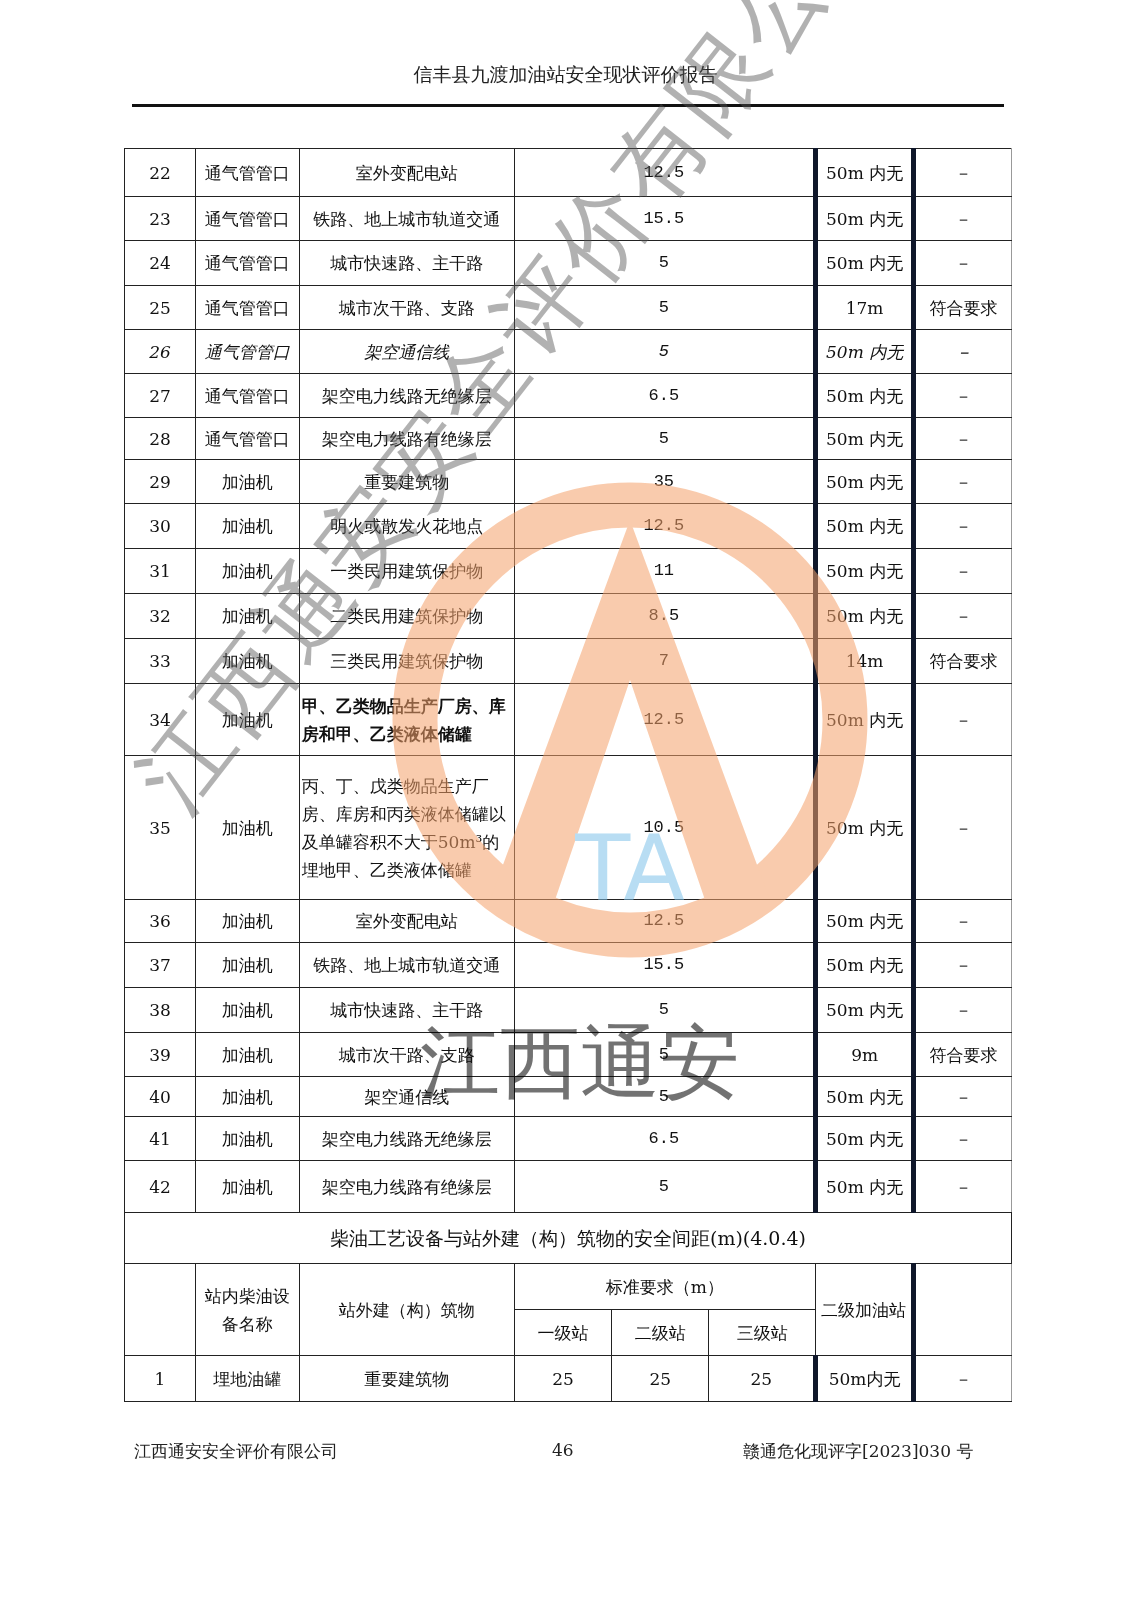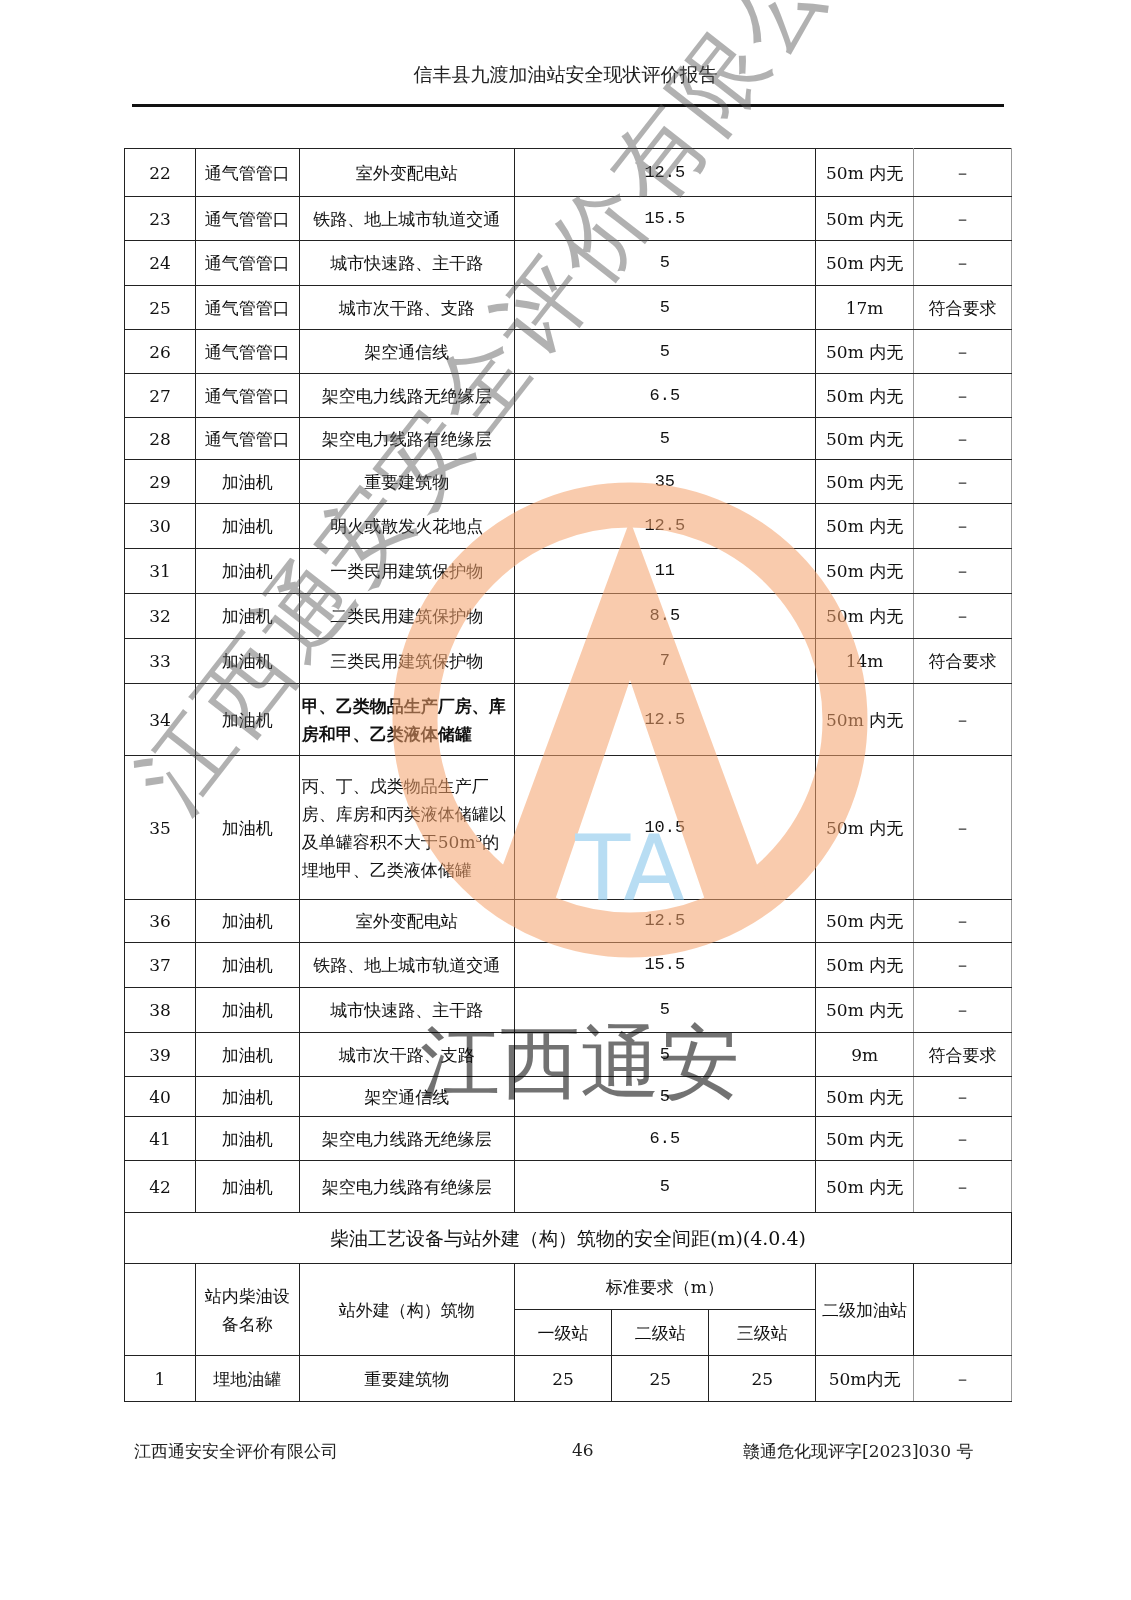--- a/index.html
+++ b/index.html
@@ -1,21 +1,21 @@
 <!DOCTYPE html>
 <html><head>
 <meta charset="utf-8">
 <style>
   html,body{margin:0;padding:0;background:#fff;}
   body{width:1131px;height:1600px;position:relative;font-family:"DejaVu Serif",serif;color:#111;overflow:hidden;}
   .header{position:absolute;top:62px;left:0;width:1131px;text-align:center;font-size:19px;color:#222;}
   .header-rule{position:absolute;top:104px;left:132px;width:872px;height:3px;background:#111;}
   table{position:absolute;left:124px;top:148px;width:888px;border-collapse:collapse;font-size:17px;}
   td{border:1.5px solid #222;text-align:center;vertical-align:middle;padding:0 2px;line-height:28px;}
-  td.thin{border-left:1px solid #0f172a;border-right:1px solid #999;}
+  td.thin{border-left:5px solid #0f172a;border-right:1px solid #999;}
   td.mono{font-family:"Liberation Mono",monospace;}
   .title-row td{font-size:19px;height:50px;}
   .footer{position:absolute;top:1440px;font-size:17px;color:#222;}
   .wm{position:absolute;pointer-events:none;}
 </style>
 </head>
 <body>
 
 <div class="header">信丰县九渡加油站安全现状评价报告</div>
 <div class="header-rule"></div>
@@ -57,21 +57,21 @@
         <td class="thin">－</td>
       </tr>
       <tr style="height: 44px;">
         <td>25</td>
         <td>通气管管口</td>
         <td>城市次干路、支路</td>
         <td colspan="3" class="mono">5</td>
         <td class="thin">17m</td>
         <td class="thin">符合要求</td>
       </tr>
-      <tr style="height: 44px;">
+      <tr style="height: 44px; font-style: italic;">
         <td>26</td>
         <td>通气管管口</td>
         <td>架空通信线</td>
         <td colspan="3" class="mono">5</td>
         <td class="thin">50m 内无</td>
         <td class="thin">－</td>
       </tr>
       <tr style="height: 44px;">
         <td>27</td>
         <td>通气管管口</td>
@@ -231,14 +231,14 @@
 
 <svg class="wm" style="left:380px;top:430px;opacity:0.55" width="500" height="700" viewBox="0 0 500 700">
   <circle cx="250" cy="290" r="215" fill="none" stroke="#f5a26b" stroke-width="45"></circle>
   <path d="M250 90 L110 470 L175 470 L250 250 L325 470 L390 470 Z" fill="#f5a26b"></path>
   <text x="250" y="470" text-anchor="middle" font-size="90" fill="#7fc3ea" font-family="DejaVu Sans, sans-serif">TA</text>
 </svg>
 <div class="wm" style="left:420px;top:1010px;font-size:80px;color:#000000;opacity:0.55;font-family:'DejaVu Sans',sans-serif;">江西通安</div>
 <div class="wm" style="left:110px;top:760px;font-size:92px;color:#555;opacity:0.45;transform:rotate(-52deg);transform-origin:left top;white-space:nowrap;font-family:'DejaVu Sans',sans-serif;letter-spacing:4px;">江西通安安全评价有限公司</div>
 
 <div class="footer" style="left:134px">江西通安安全评价有限公司</div>
-<div class="footer" style="left:572px">46</div>
+<div class="footer" style="left:552px">46</div>
 <div class="footer" style="left:743px">赣通危化现评字[2023]030 号</div>
 
 </body></html>

